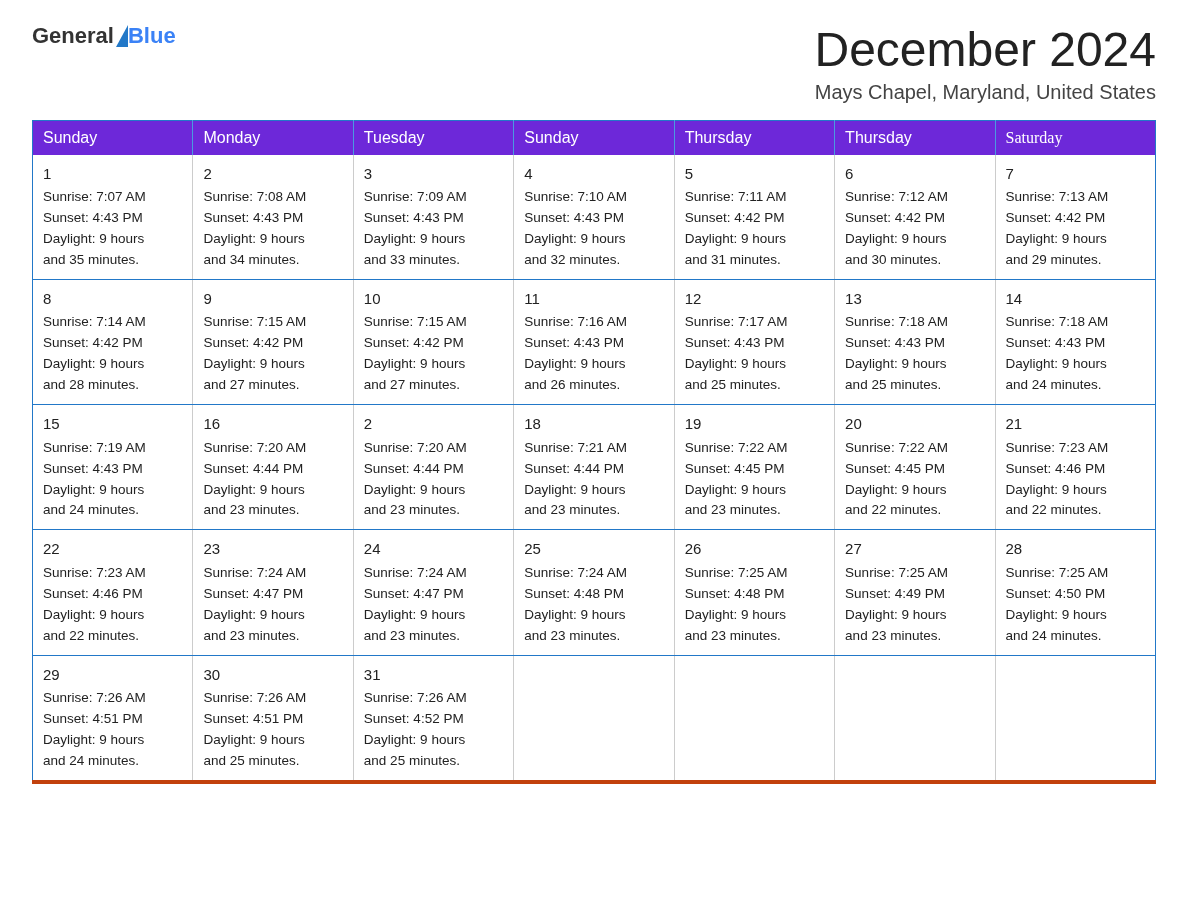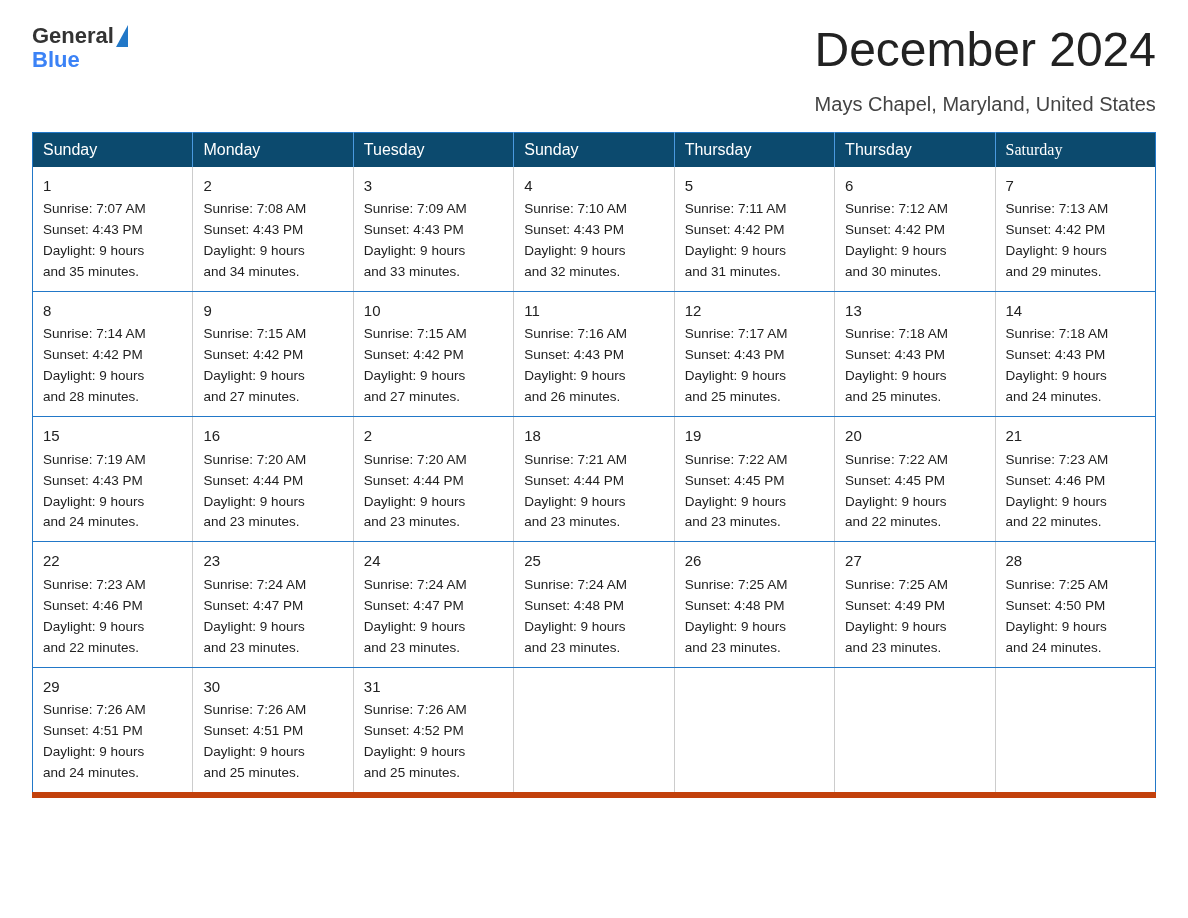--- a/index.html
+++ b/index.html
@@ -36,40 +36,40 @@
       width: 0;
       height: 0;
       border-left: 12px solid transparent;
       border-bottom: 22px solid #2278c8;
       display: inline-block;
       margin-left: 2px;
       margin-bottom: 0;
       vertical-align: bottom;
     }
     .title-section {
-      text-align: center;
+      text-align: right;
     }
     .month-title {
       font-size: 48px;
       font-weight: normal;
       color: #222;
       line-height: 1.1;
     }
     .location-title {
       font-size: 20px;
       color: #444;
-      margin-top: 16px;
+      margin-top: 4px;
     }
     .calendar-table {
       width: 100%;
       border-collapse: collapse;
       border: 1px solid #2278c8;
     }
     .calendar-table th {
-      background: #0c4a6e;
+      background: #6d28d9;
       color: #fff;
       font-size: 16px;
       font-weight: normal;
       padding: 8px 10px;
       text-align: left;
       border-right: 1px solid #4a9ae0;
     }
     .calendar-table th:last-child {
       border-right: none;
       font-family: Liberation Serif, serif;
@@ -82,40 +82,40 @@
       width: 14.28%;
       min-height: 100px;
       font-size: 13.5px;
       color: #222;
       line-height: 1.5;
     }
     .calendar-table td:last-child {
       border-right: none;
     }
     .calendar-table tr:last-child td {
-      border-bottom: 6px solid #c2410c;
+      border-bottom: 4px solid #c2410c;
     }
     .day-number {
       font-size: 15px;
       font-weight: normal;
       display: block;
       margin-bottom: 2px;
     }
     .day-info {
       font-size: 13.5px;
       color: #222;
       line-height: 1.55;
       text-align: right;
     }
     .empty-cell {
       background: #fff;
     }
     .logo-wrap {
       display: flex;
-      flex-direction: column;
+      flex-direction: row;
       line-height: 1.1;
     }
     .logo-top-line {
       display: flex;
       align-items: center;
     }
   </style>
 </head>
 <body>
 

